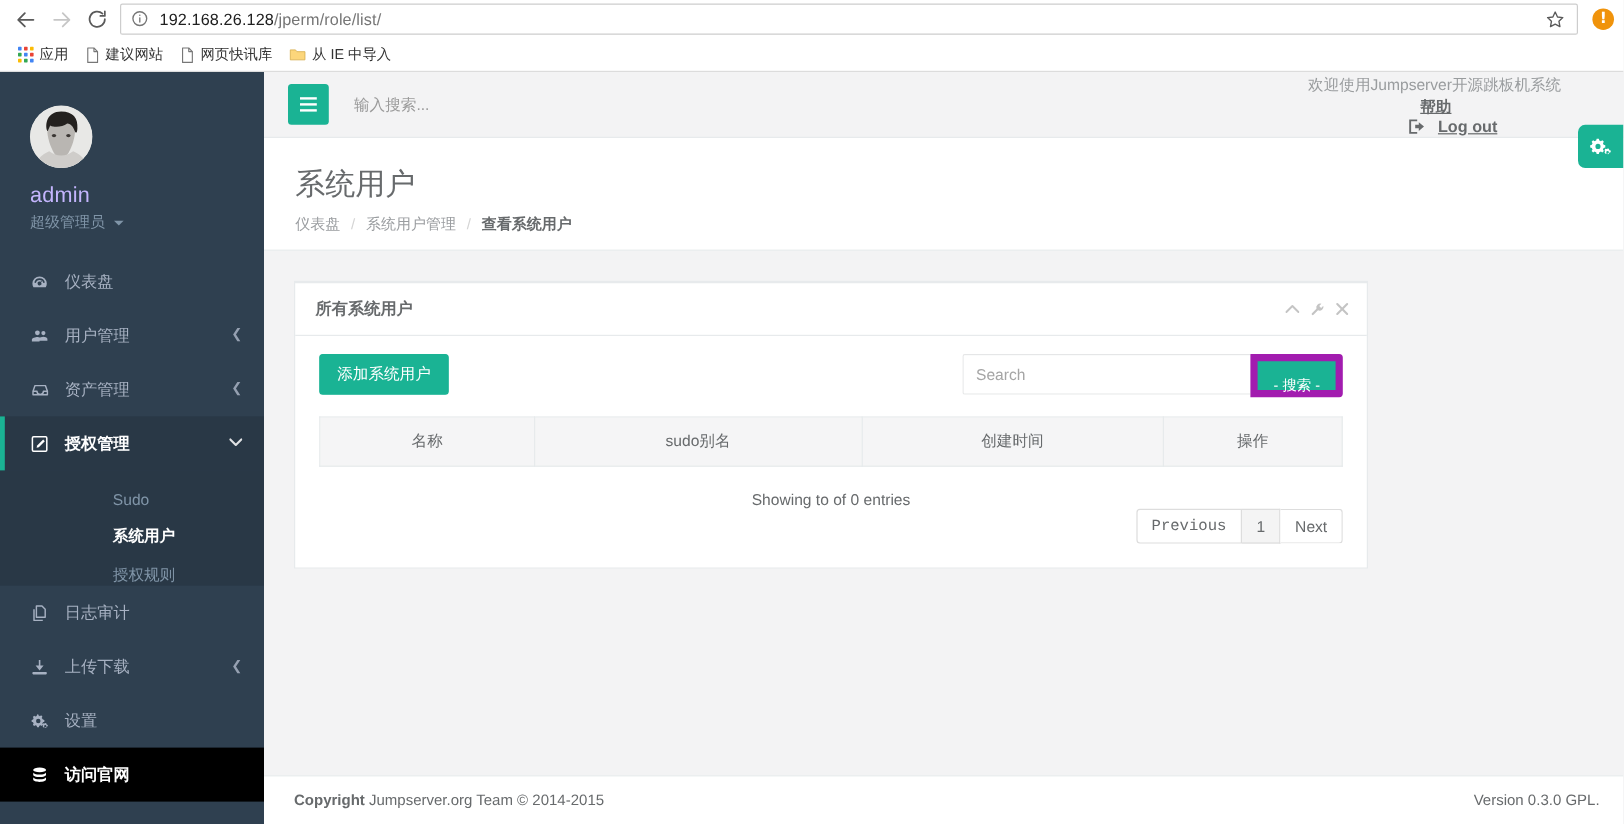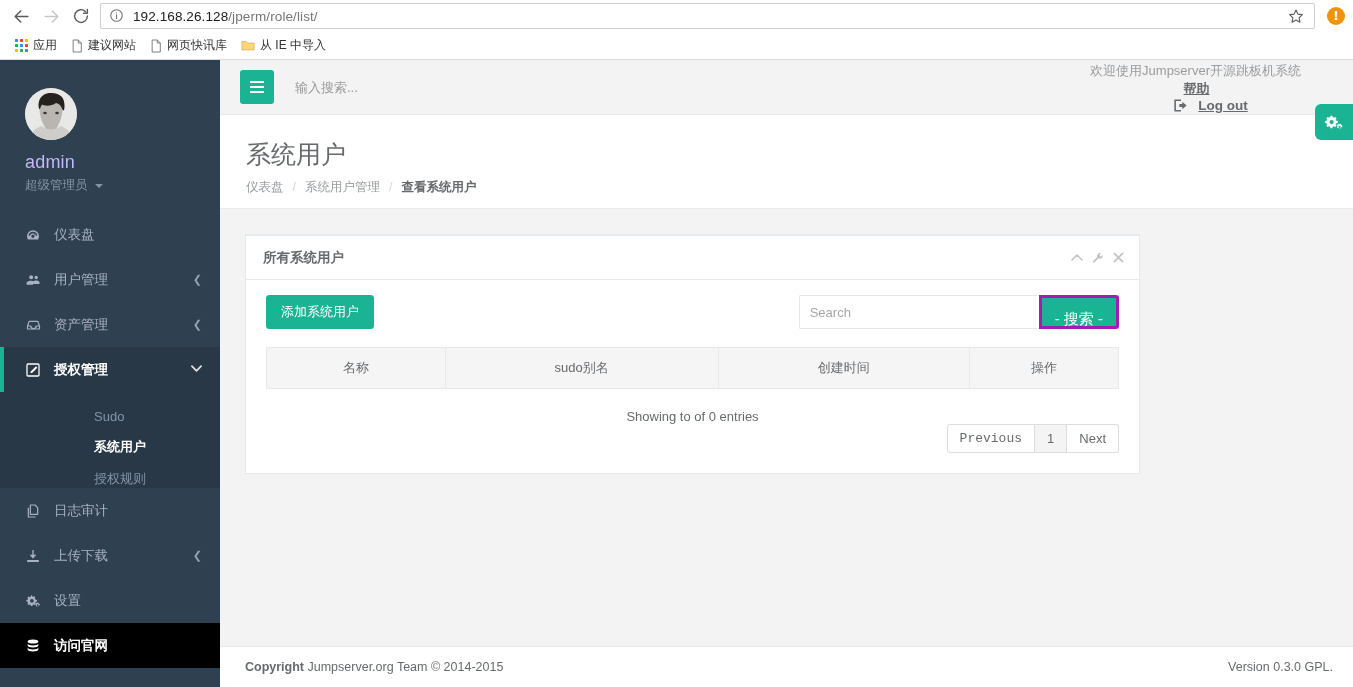--- a/index.html
+++ b/index.html
@@ -378,23 +378,23 @@
     border-radius: 2px 0 0 2px;
     padding: 0 10px;
     font-size: 13px;
     color: #676a6c;
     outline: none;
     font-family: "Liberation Sans", sans-serif;
   }
   .search-input::placeholder { color: #a5a5a5; }
   .btn-search {
     background: #1ab394;
-    border: 3px solid #a21caf;
+    border: 6px solid #a21caf;
     color: #ffffff;
-    font-size: 15px;
+    font-size: 12px;
     padding: 12px 13px;
     border-radius: 0 3px 3px 0;
     cursor: pointer;
     font-family: "Liberation Sans", sans-serif;
     white-space: nowrap;
   }
 
   table.dt {
     width: 100%;
     border-collapse: collapse;

